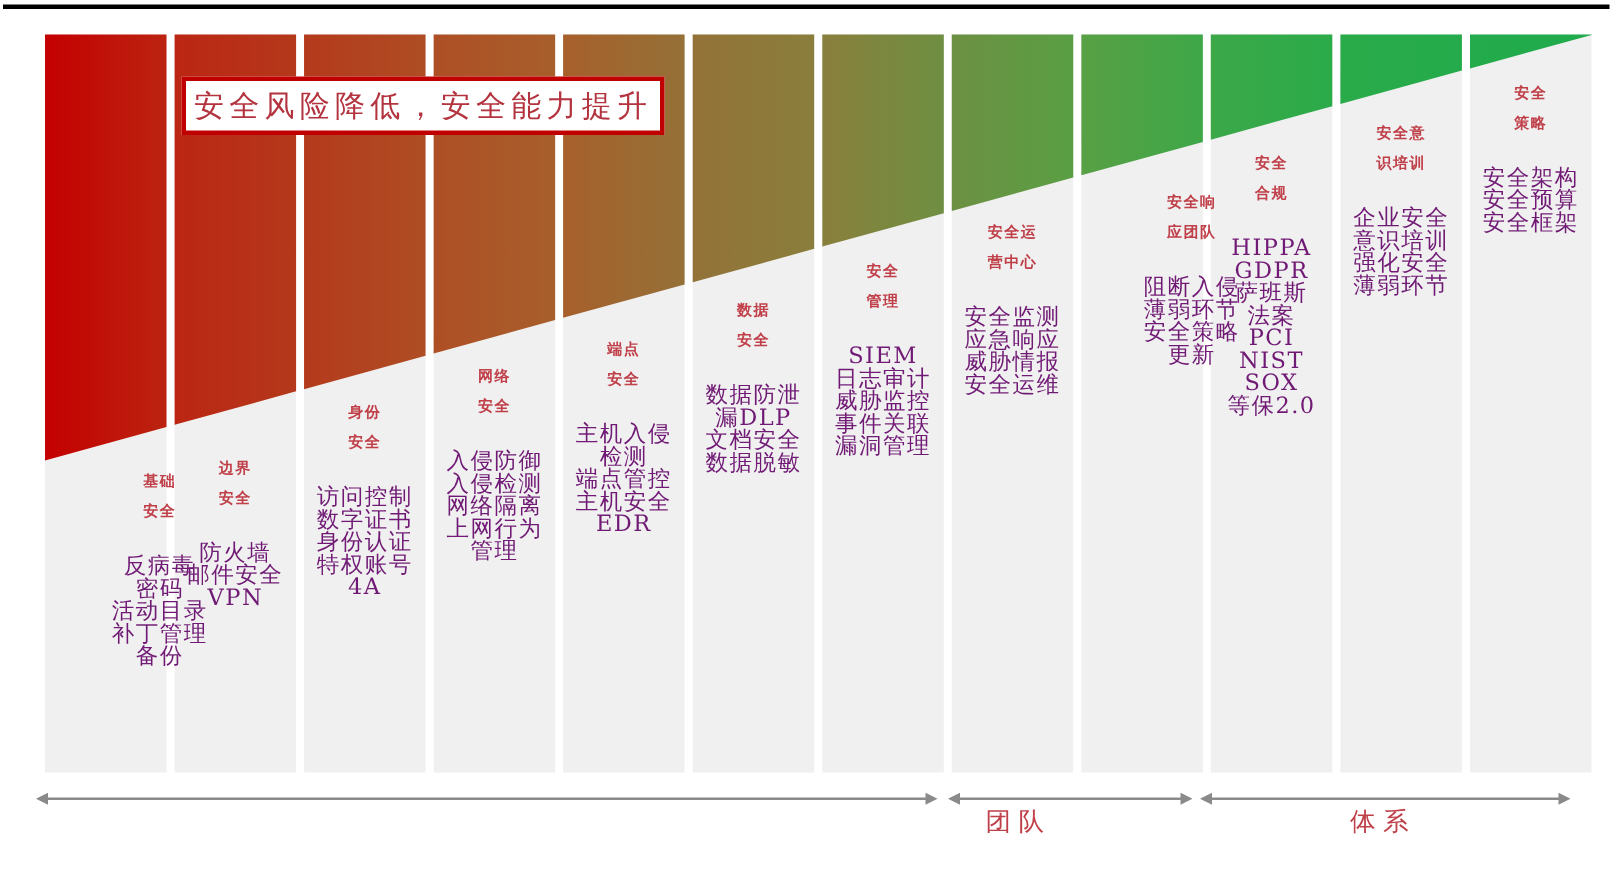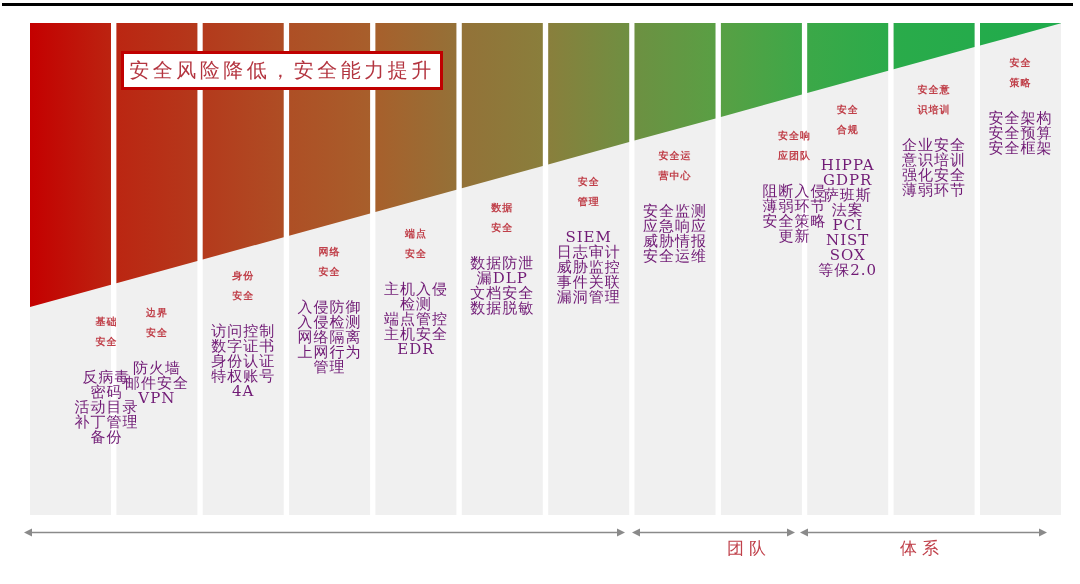--- a/index.html
+++ b/index.html
@@ -236,17 +236,17 @@
   </div>
   <div class="col-text" style="left:980px; top:53px;">
     <div class="col-title">安全
 策略</div>
     <div class="col-items">安全架构
 安全预算
 安全框架</div>
   </div>
 
   <div class="phase-label" style="left:267px;margin-top:21px;">工具</div>
-  <div class="phase-label" style="left:689px;">团队</div>
+  <div class="phase-label" style="left:619px;">团队</div>
   <div class="phase-label" style="left:862px;">体系</div>
 
   <div id="bottom-rule" class="rule"></div>
 </div>
 
 </body></html>

